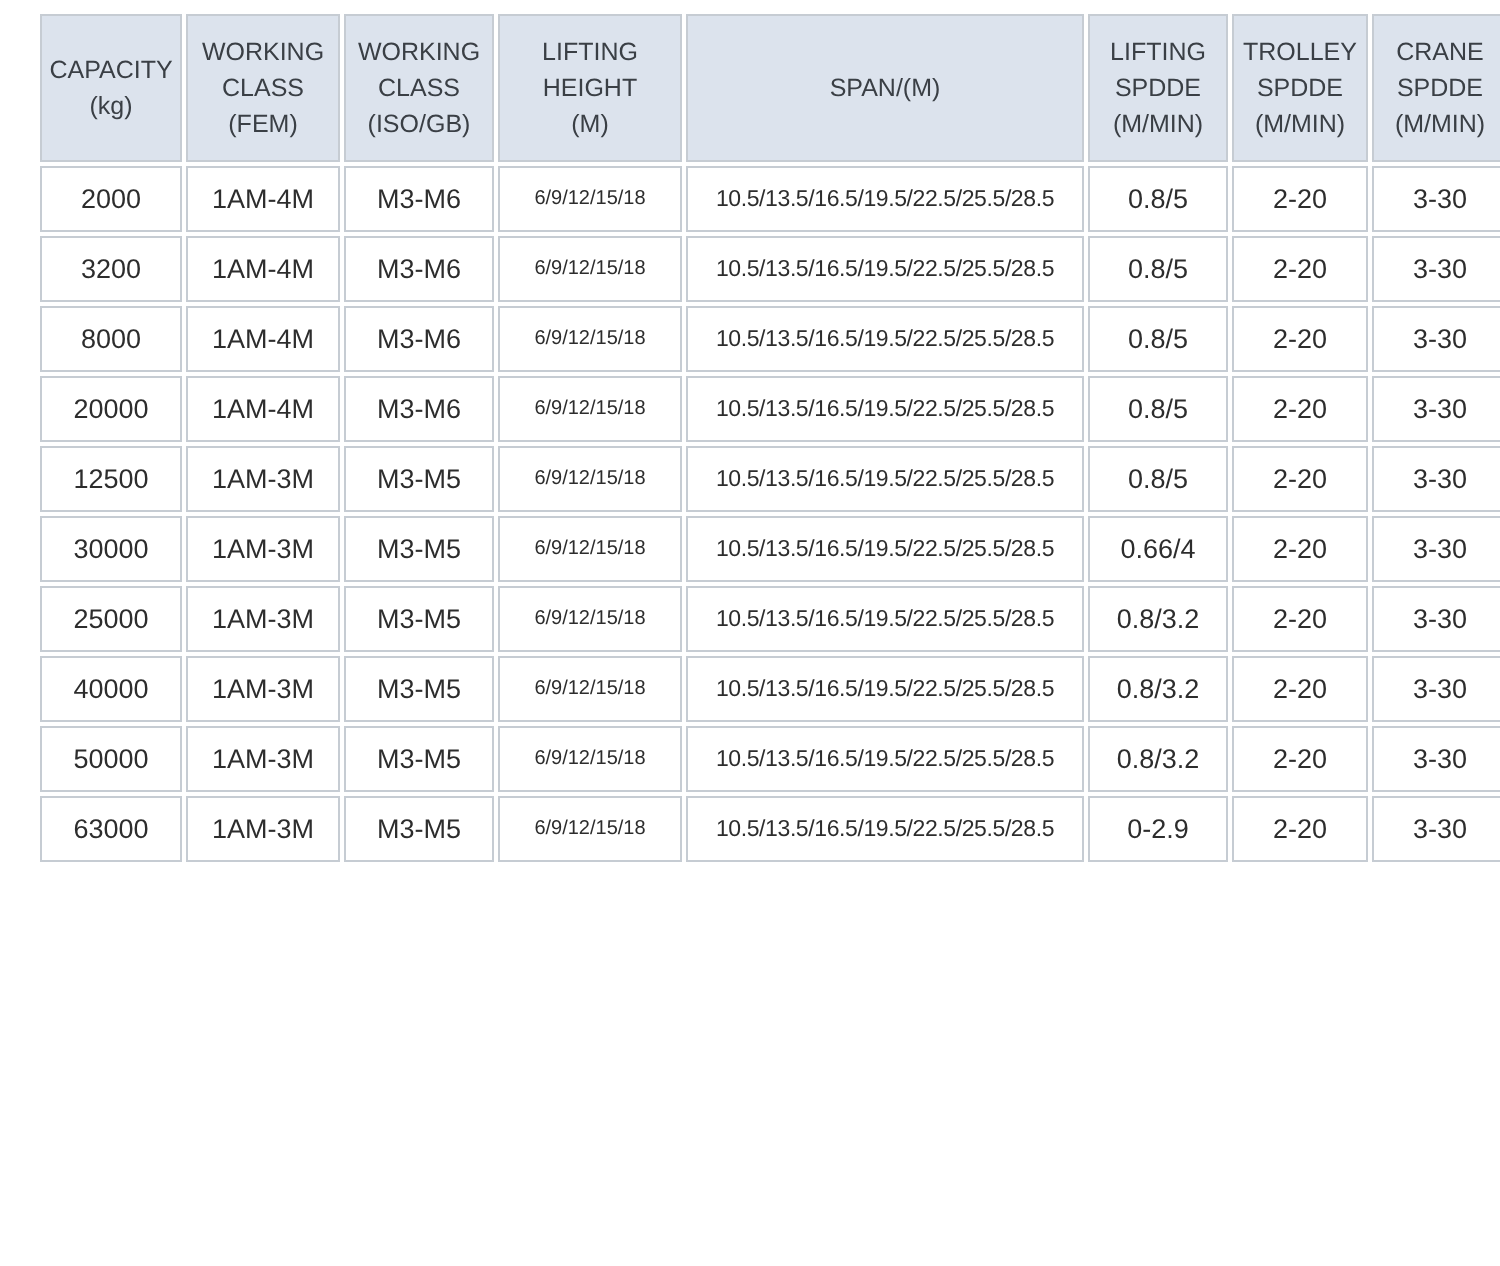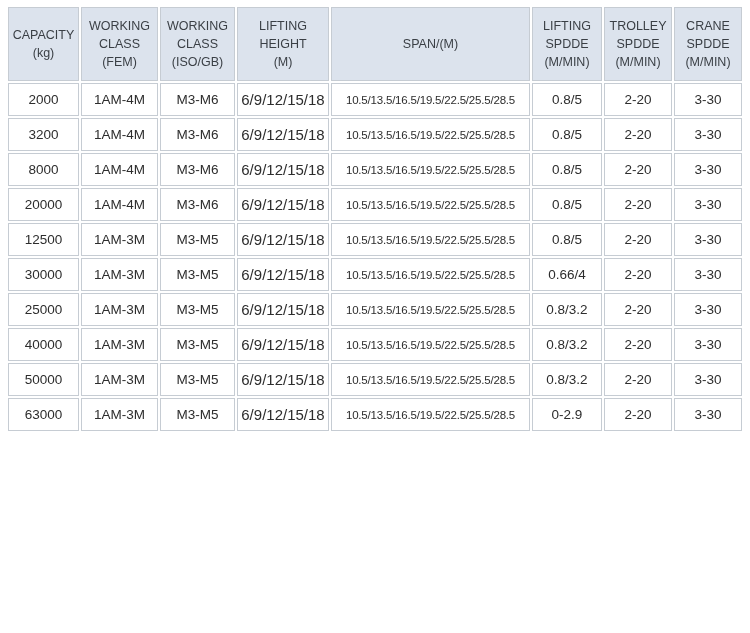--- a/index.html
+++ b/index.html
@@ -6,21 +6,21 @@
   html, body {
     width: 750px;
     height: 633px;
     background: #ffffff;
     font-family: "Liberation Sans", sans-serif;
     overflow: hidden;
   }
   .page {
     width: 750px;
     height: 633px;
-    padding: 5px 6px;
+    padding: 5px 18px;
     background: #ffffff;
   }
   table.specs {
     border-collapse: separate;
     border-spacing: 2px;
     table-layout: fixed;
     width: 738px;
   }
   th, td {
     border: 1px solid #c6ccd3;
@@ -45,21 +45,21 @@
     height: 33px;
     white-space: nowrap;
     padding: 1px 1px;
   }
   td:nth-child(5) {
     font-size: 11.5px;
     letter-spacing: -0.2px;
     text-align: center;
   }
   td:nth-child(4) {
-    font-size: 15px;
+    font-size: 10px;
   }
 </style>
 </head>
 <body>
 
 <div class="page">
   <table class="specs">
     <colgroup>
       <col style="width:71px">
       <col style="width:77px">

